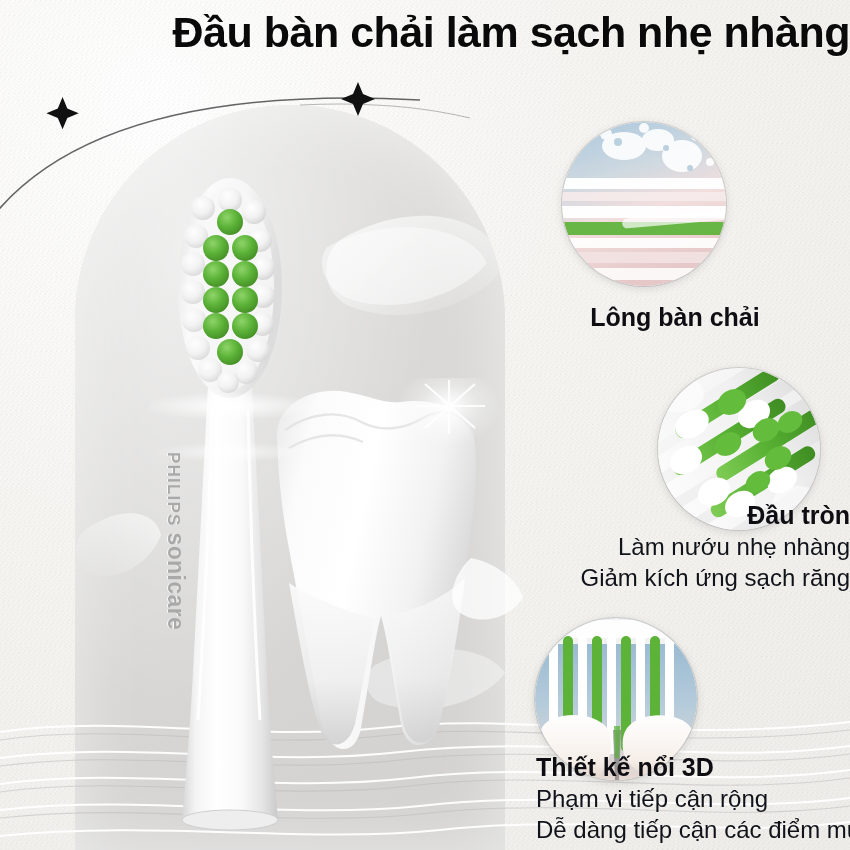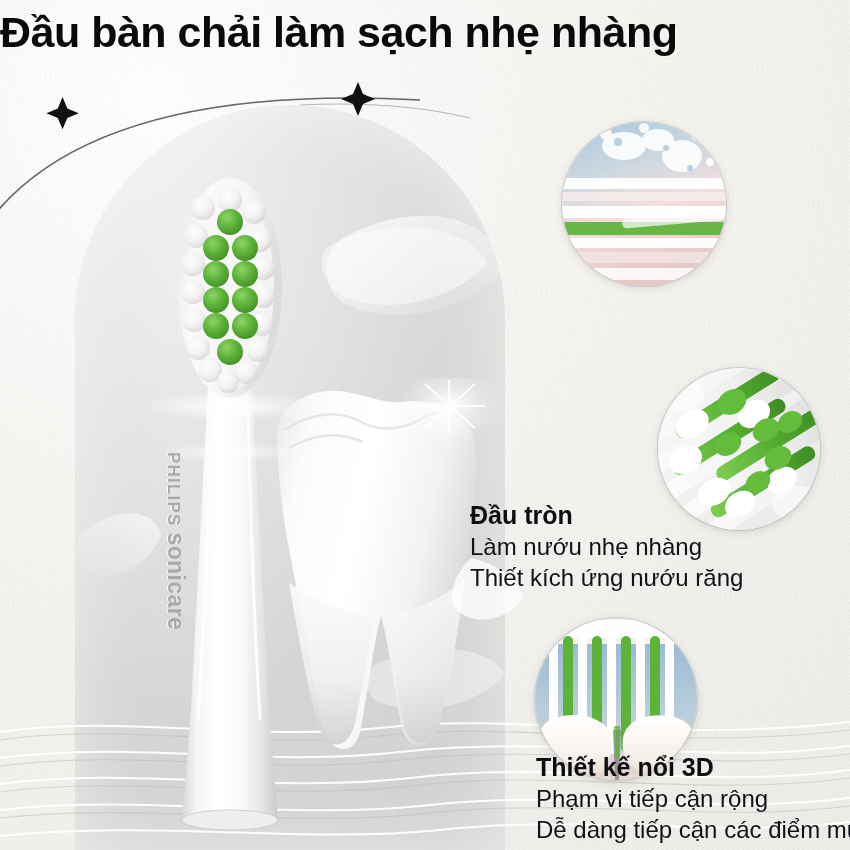--- a/index.html
+++ b/index.html
@@ -20,21 +20,21 @@
     background-image:
       repeating-linear-gradient(37deg, rgba(0,0,0,.020) 0 1px, rgba(255,255,255,0) 1px 3px),
       repeating-linear-gradient(-52deg, rgba(0,0,0,.016) 0 1px, rgba(255,255,255,0) 1px 4px),
       repeating-linear-gradient(94deg, rgba(0,0,0,.012) 0 1px, rgba(255,255,255,0) 1px 5px);
     opacity:.85;
   }
 
   
   #title{
     position:absolute;left:0;top:8px;width:850px;
-    text-align:left;
+    text-align:right;
     font-size:43px;font-weight:bold;color:#0a0a0a;
     letter-spacing:-0.5px;
     line-height:1.15;
     white-space:nowrap;
     text-shadow:1px 1px 0 rgba(255,255,255,.6);
   }
 
   
   #swoosh{position:absolute;left:0;top:60px;width:520px;height:200px;}
 
@@ -83,21 +83,21 @@
   .fhead{font-weight:bold;font-size:25px;line-height:1.25;white-space:nowrap;}
   .fsub{font-size:24px;line-height:1.3;white-space:nowrap;color:#11131a;}
 
   #feature-1{left:540px;top:122px;width:300px;}
   #feature-1 .fcircle{width:164px;height:164px;margin-left:22px;}
   #feature-1 .ftext{margin-top:16px;width:270px;}
 
   #feature-2{left:650px;top:368px;width:200px;}
   #feature-2 .fcircle{width:162px;height:162px;margin-left:8px;}
 
-  #feature-2-text{position:absolute;left:470px;top:500px;width:380px;text-align:left;}
+  #feature-2-text{position:absolute;left:470px;top:500px;width:380px;text-align:right;}
 
   #feature-3{left:523px;top:618px;width:200px;}
   #feature-3 .fcircle{width:162px;height:162px;margin-left:12px;}
   #feature-3-text{position:absolute;left:536px;top:752px;width:320px;text-align:left;}
   #feature-3-text .fhead{text-align:left;}
   #feature-3-text .fsub{text-align:left;}
 </style>
 </head>
 <body>
 
@@ -337,20 +337,21 @@
             <rect x="-6" y="116" width="176" height="10" rx="5" fill="#ffffff" opacity=".9"></rect>
             <rect x="-6" y="130" width="176" height="11" rx="5" fill="#f3e2e2" opacity=".88"></rect>
             <rect x="-6" y="146" width="176" height="12" rx="6" fill="#ffffff" opacity=".85"></rect>
           </g>
 
           <rect x="60" y="92" width="110" height="10" rx="5" fill="#ffffff" opacity=".7" transform="rotate(-5 115 97)"></rect>
         </g>
       </svg>
     </div>
     <div class="ftext">
+      <div class="fhead">Lông bàn chải</div>
     </div>
   </div>
 
   <div class="feature" id="feature-2">
     <div class="fcircle">
       <svg viewBox="0 0 162 162" width="162" height="162">
         <defs>
           <clipPath id="c2">
               <circle cx="81" cy="81" r="81"></circle>
             </clipPath>
@@ -409,21 +410,21 @@
             <ellipse cx="20" cy="26" rx="26" ry="18"></ellipse>
             <ellipse cx="140" cy="136" rx="26" ry="18"></ellipse>
           </g>
         </g>
       </svg>
     </div>
   </div>
   <div id="feature-2-text" class="ftext">
     <div class="fhead">Đầu tròn</div>
     <div class="fsub">Làm nướu nhẹ nhàng</div>
-    <div class="fsub">Thiết kích ứng nướu răng</div>
+    <div class="fsub">Giảm kích ứng sạch răng</div>
   </div>
 
   <div class="feature" id="feature-3">
     <div class="fcircle">
       <svg viewBox="0 0 162 162" width="162" height="162">
         <defs>
           <clipPath id="c3">
               <circle cx="81" cy="81" r="81"></circle>
             </clipPath>
           <linearGradient id="f3bg" x1="0" y1="0" x2="0" y2="1">

